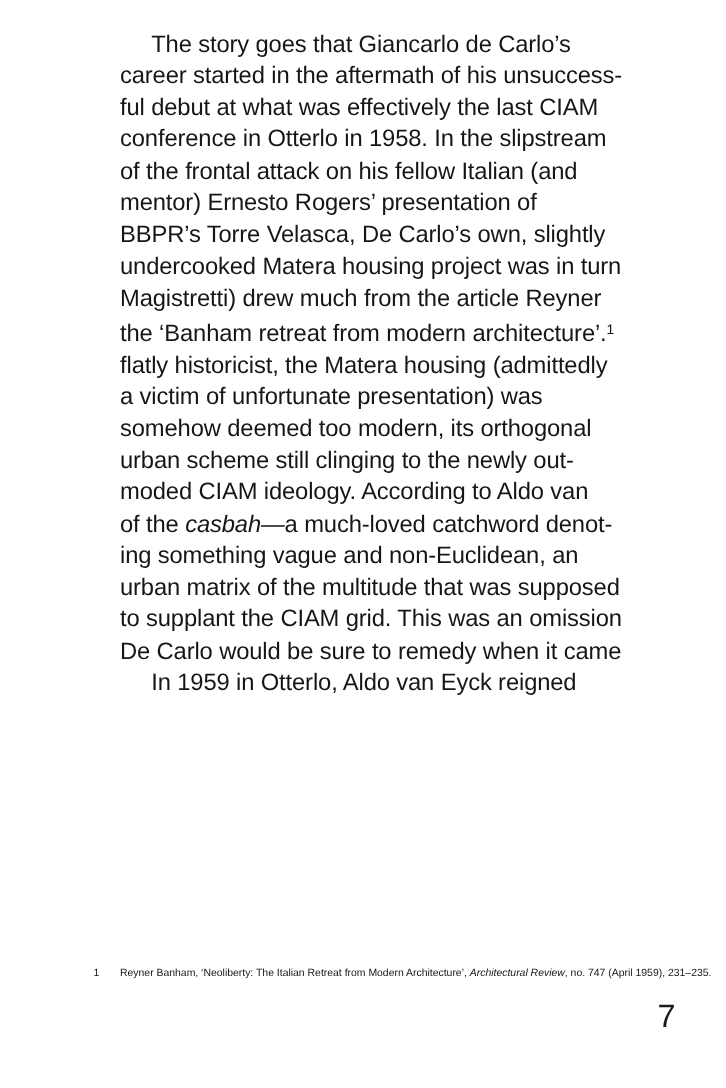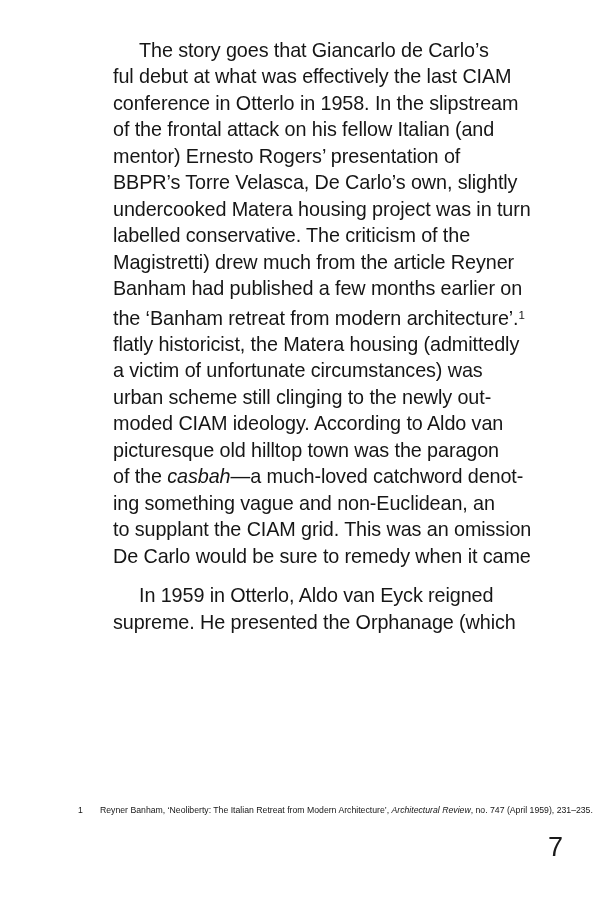--- a/index.html
+++ b/index.html
@@ -14,21 +14,21 @@
   }
   .body-text {
     position: absolute;
     left: 100px;
     top: 24px;
     width: 478px;
     font-size: 19.8px;
     line-height: 26.45px;
     letter-spacing: -0.1px;
   }
-  .paragraph { margin: 13px; }
+  .paragraph { margin: 0; }
   .line { white-space: nowrap; }
   .line.indent { text-indent: 26px; }
   .it { font-style: italic; }
   .sup {
     font-size: 11.5px;
     vertical-align: 6px;
     letter-spacing: 0;
   }
   .footnote {
     position: absolute;
@@ -52,43 +52,42 @@
   }
 </style>
 </head>
 <body>
 
 <div class="page">
 
   <div class="body-text" id="body-text">
       <div class="paragraph">
         <div class="line indent"><span>The story goes that Giancarlo de Carlo’s</span></div>
+        <div class="line"><span>career started in the aftermath of his unsuccess-</span></div>
         <div class="line"><span>ful debut at what was effectively the last CIAM</span></div>
         <div class="line"><span>conference in Otterlo in 1958. In the slipstream</span></div>
         <div class="line"><span>of the frontal attack on his fellow Italian (and</span></div>
         <div class="line"><span>mentor) Ernesto Rogers’ presentation of</span></div>
         <div class="line"><span>BBPR’s Torre Velasca, De Carlo’s own, slightly</span></div>
         <div class="line"><span>undercooked Matera housing project was in turn</span></div>
-        <div class="line"><span>labelled conservative. The criticism of the</span></div>
         <div class="line"><span>Magistretti) drew much from the article Reyner</span></div>
-        <div class="line"><span>Banham had published a few months earlier on</span></div>
         <div class="line"><span>the ‘Banham retreat from modern architecture’.</span><span class="sup">1</span></div>
         <div class="line"><span>flatly historicist, the Matera housing (admittedly</span></div>
-        <div class="line"><span>a victim of unfortunate circumstances) was</span></div>
+        <div class="line"><span>a victim of unfortunate presentation) was</span></div>
+        <div class="line"><span>somehow deemed too modern, its orthogonal</span></div>
         <div class="line"><span>urban scheme still clinging to the newly out-</span></div>
         <div class="line"><span>moded CIAM ideology. According to Aldo van</span></div>
-        <div class="line"><span>picturesque old hilltop town was the paragon</span></div>
         <div class="line"><span>of the </span><span class="it">casbah</span><span>—a much-loved catchword denot-</span></div>
         <div class="line"><span>ing something vague and non-Euclidean, an</span></div>
+        <div class="line"><span>urban matrix of the multitude that was supposed</span></div>
         <div class="line"><span>to supplant the CIAM grid. This was an omission</span></div>
         <div class="line"><span>De Carlo would be sure to remedy when it came</span></div>
       </div>
       <div class="paragraph">
         <div class="line indent"><span>In 1959 in Otterlo, Aldo van Eyck reigned</span></div>
-        <div class="line"><span>supreme. He presented the Orphanage (which</span></div>
       </div>
     </div>
 
   <div class="footnote">
     <span class="fn-marker">1</span>
     <span class="fn-text" id="footnote-text"><span>Reyner Banham, ‘Neoliberty: The Italian Retreat from Modern Architecture’, </span><span class="it">Architectural Review</span><span>, no. 747 (April 1959), 231–235.</span></span>
   </div>
 
   <div class="page-number">7</div>
 

